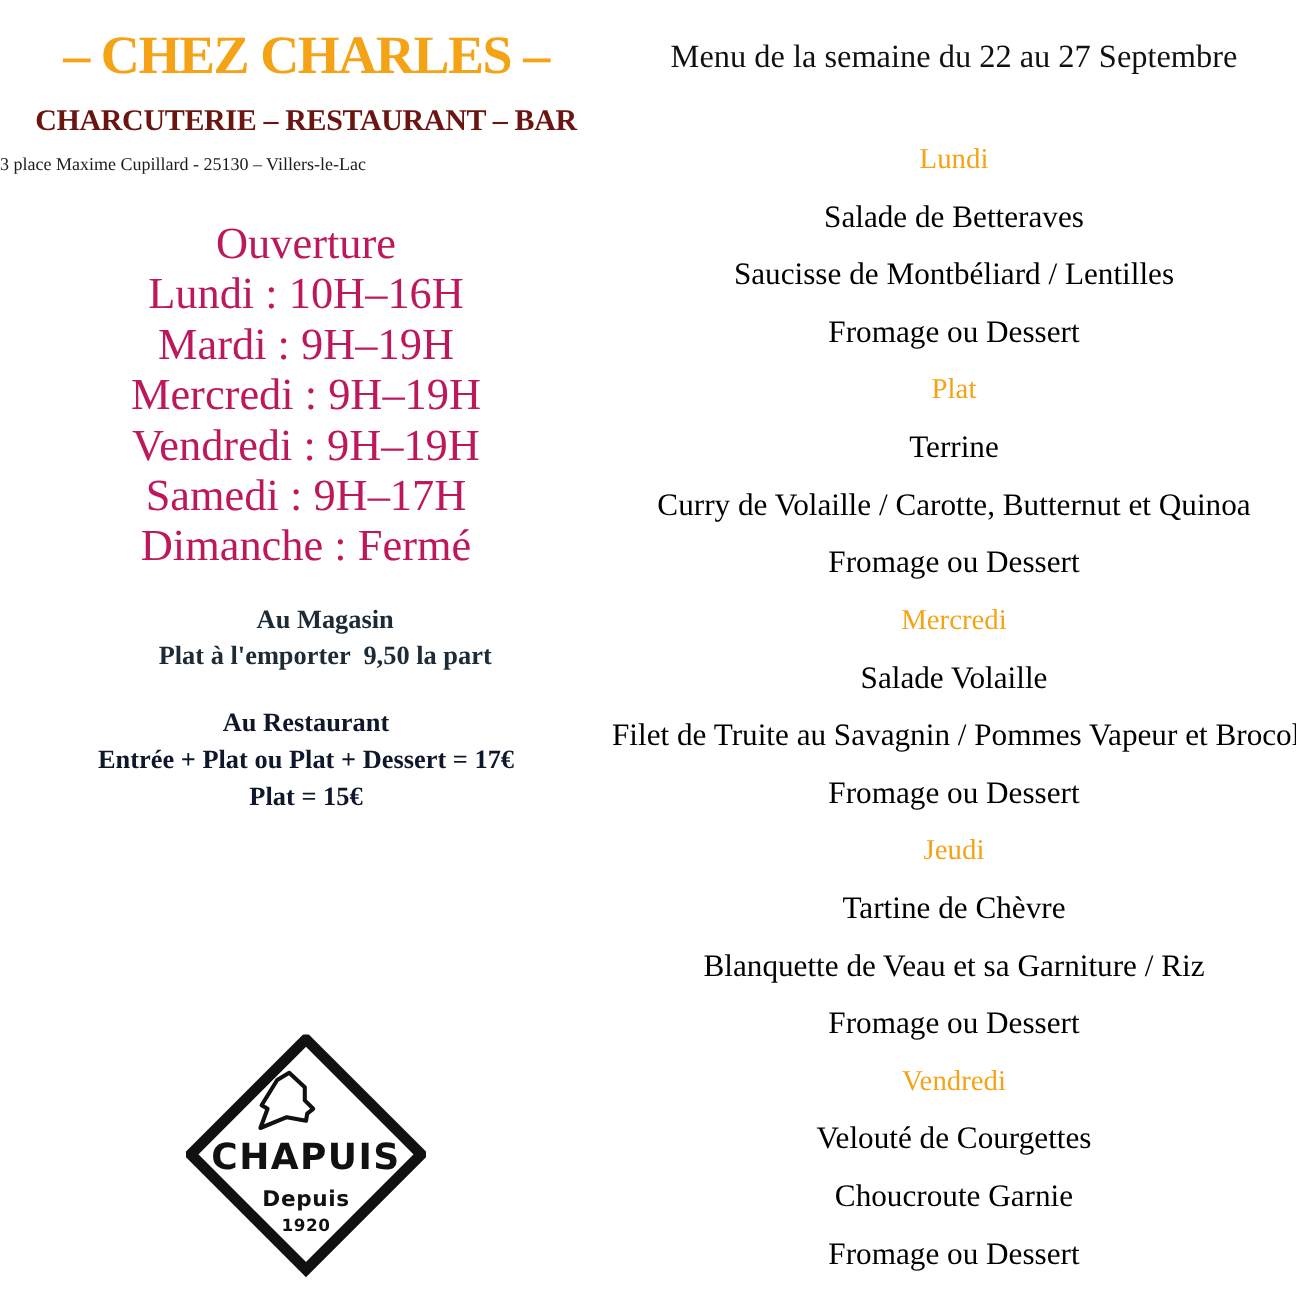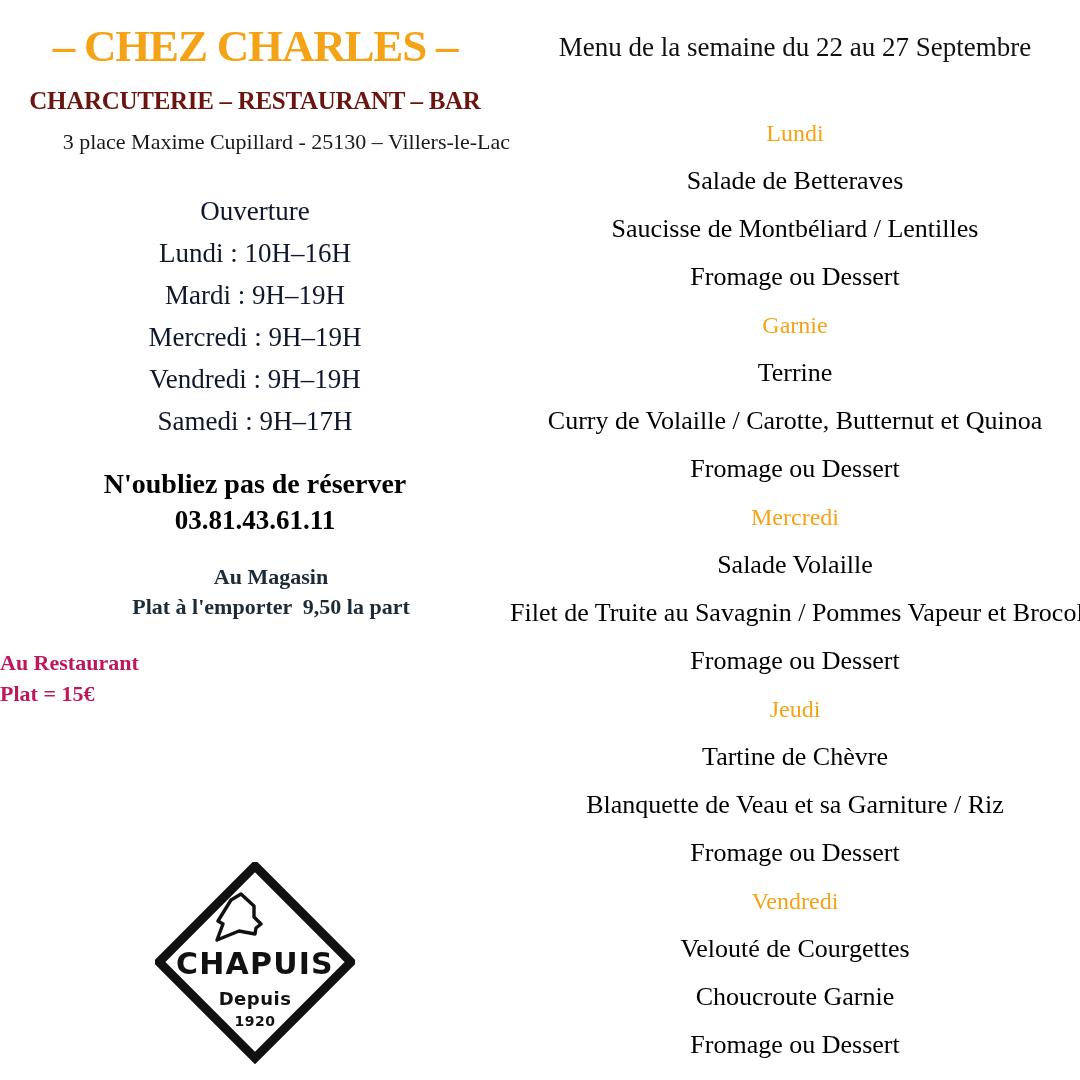--- a/index.html
+++ b/index.html
@@ -44,41 +44,41 @@
     font-weight: bold;
     font-size: 25px;
     letter-spacing: -0.3px;
     line-height: 1;
     margin: 0;
     padding-top: 19px;
     white-space: nowrap;
   }
 
   .brand-address {
-    text-align: right;
+    text-align: left;
     color: #1a1a1a;
-    font-size: 22px;
+    font-size: 15px;
     line-height: 1;
     margin: 0;
     padding-top: 18px;
     white-space: nowrap;
   }
 
   
   .hours {
     margin: 0;
     padding: 0;
     list-style: none;
     text-align: center;
     padding-top: 37px;
   }
   .hours li {
-    font-size: 27px;
+    font-size: 37px;
     line-height: 42px;
-    color: #0f172a;
+    color: #be185d;
     white-space: nowrap;
   }
   .hours-title {
     font-size: 27px;
     line-height: 42px;
     text-align: center;
     white-space: nowrap;
   }
 
   
@@ -112,22 +112,23 @@
     white-space: nowrap;
   }
   .shop-line {
     font-weight: bold;
     font-size: 22px;
     line-height: 30px;
     white-space: pre;
   }
 
   .resto-block {
+    text-align: center;
     padding-top: 25px;
-    color: #be185d;
+    color: #0f172a;
   }
   .resto-title {
     font-weight: bold;
     font-size: 22px;
     line-height: 31px;
     white-space: nowrap;
   }
   .resto-line {
     font-weight: bold;
     font-size: 22px;
@@ -193,35 +194,33 @@
   <div class="brand-address">3 place Maxime Cupillard - 25130 – Villers-le-Lac</div>
 
   <div>
     <ul class="hours">
       <li class="hours-title">Ouverture</li>
       <li>Lundi : 10H–16H</li>
       <li>Mardi : 9H–19H</li>
       <li>Mercredi : 9H–19H</li>
       <li>Vendredi : 9H–19H</li>
       <li>Samedi : 9H–17H</li>
+      <li>Dimanche : Fermé</li>
     </ul>
   </div>
 
-  <div class="reserve">
-    <div class="reserve-line1">N'oubliez pas de réserver</div>
-    <div class="reserve-line2">03.81.43.61.11</div>
-  </div>
 
   <div class="shop-block">
     <div class="shop-title">Au Magasin</div>
     <div class="shop-line">Plat à l'emporter  9,50 la part</div>
   </div>
 
   <div class="resto-block">
     <div class="resto-title">Au Restaurant</div>
+    <div class="resto-line">Entrée + Plat ou Plat + Dessert = 17€</div>
     <div class="resto-line">Plat = 15€</div>
   </div>
 
   <div class="logo-wrap">
     <svg width="200" height="205" viewBox="0 0 200 205" xmlns="http://www.w3.org/2000/svg">
 
       <polygon points="100,4 196,100 100,196 4,100" fill="none" stroke="#111111" stroke-width="9"></polygon>
 
       <path d="M62 78 L68 62 L63 59 L76 38 L86 32 L99 44 L99 55 L106 62 L101 66 L100 72 L84 69 Z" fill="none" stroke="#111111" stroke-width="3.4" stroke-linejoin="round"></path>
       <text x="100" y="112" text-anchor="middle" font-family="'DejaVu Sans', sans-serif" font-size="30" font-weight="bold" letter-spacing="1.2" fill="#111111" id="logo-name">CHAPUIS</text>
@@ -239,21 +238,21 @@
   <div class="menu-list">
 
     <div class="day-block">
       <div class="day-name">Lundi</div>
       <div class="dish">Salade de Betteraves</div>
       <div class="dish">Saucisse de Montbéliard / Lentilles</div>
       <div class="dish">Fromage ou Dessert</div>
     </div>
 
     <div class="day-block">
-      <div class="day-name">Garnie</div>
+      <div class="day-name">Plat</div>
       <div class="dish">Terrine</div>
       <div class="dish">Curry de Volaille / Carotte, Butternut et Quinoa</div>
       <div class="dish">Fromage ou Dessert</div>
     </div>
 
     <div class="day-block">
       <div class="day-name">Mercredi</div>
       <div class="dish">Salade Volaille</div>
       <div class="dish">Filet de Truite au Savagnin / Pommes Vapeur et Brocolis</div>
       <div class="dish">Fromage ou Dessert</div>

